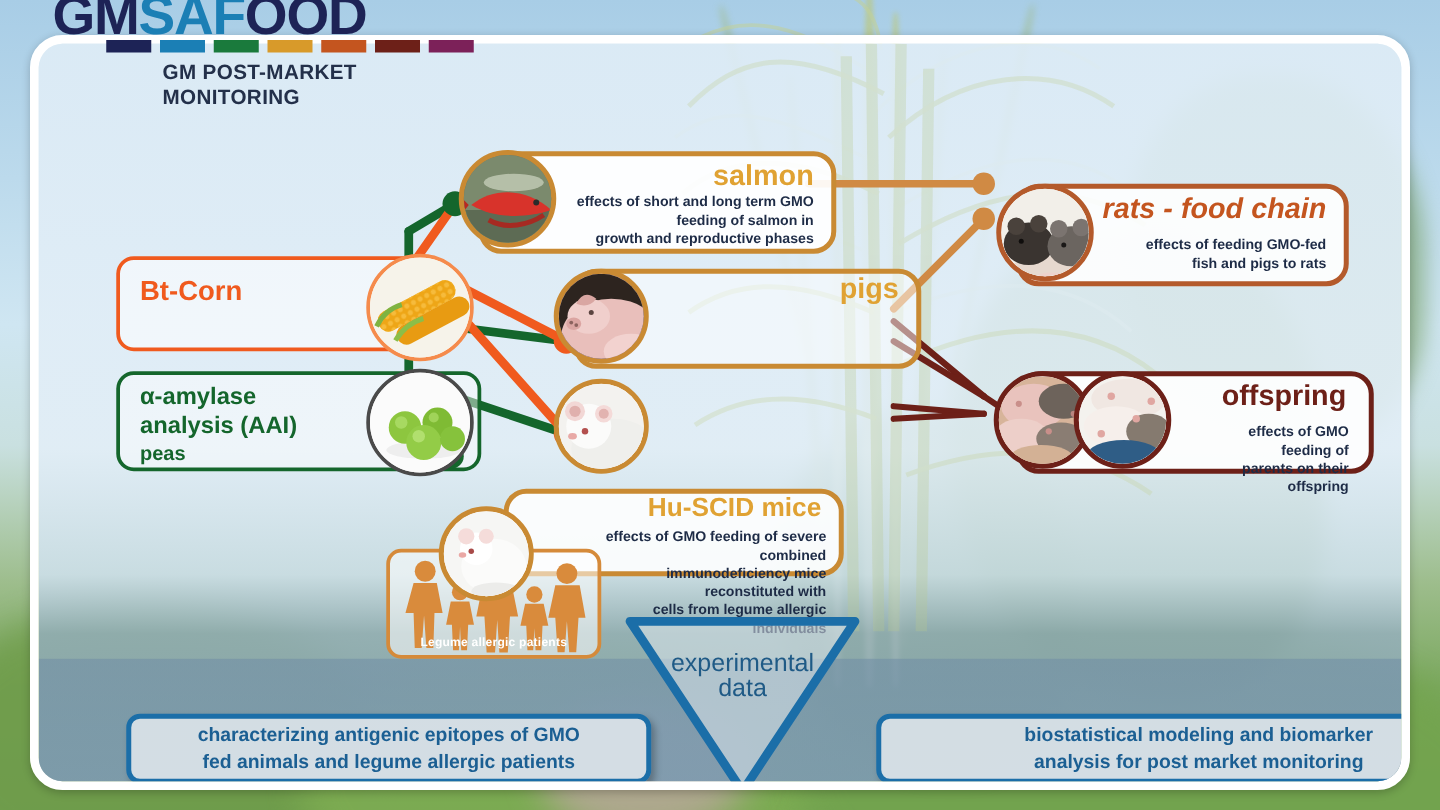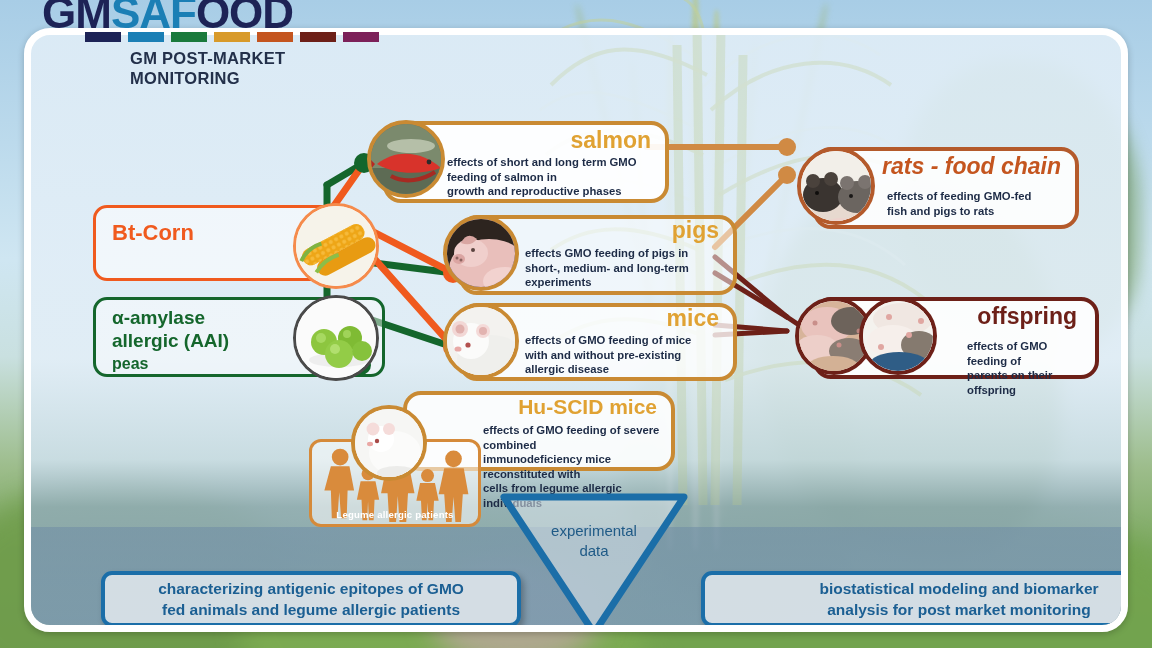--- a/index.html
+++ b/index.html
@@ -45,35 +45,35 @@
   #logo .p3{ color:#1d2356; }
   #bars{ position:absolute; left:85px; top:32px; display:flex; gap:7px; z-index:9;}
   #bars div{ width:36px; height:10px; }
   #subtitle{ position:absolute; left:130px; top:48px; z-index:9;
       color:#23304a; font-size:16.5px; font-weight:bold; line-height:20px; letter-spacing:.3px;}
 
   
   .card{ position:absolute; z-index:6; border-radius:18px; display:block; }
   .card .title{ position:absolute; font-weight:bold; }
   .card .desc{ position:absolute; color:#1d2b46; font-weight:bold; font-size:11.3px;
-               line-height:14.6px; text-align:left; }
+               line-height:14.6px; text-align:right; }
   .thumb{ position:absolute; border-radius:50%; overflow:hidden; z-index:8; }
 
   
   #wires{ position:absolute; left:0; top:0; width:1104px; height:604px; z-index:5; }
   #wires2{ position:absolute; left:0; top:0; width:1104px; height:604px; z-index:7; pointer-events:none;}
 
   
   #card-salmon{ left:352px; top:86px; width:286px; height:82px;
      border:4px solid #c98a33; background:rgba(255,255,255,.93);}
   #card-pigs{ left:428px; top:180px; width:278px; height:80px;
      border:4px solid #c98a33; background:rgba(255,255,255,.50);}
   #card-mice{ left:428px; top:268px; width:278px; height:78px;
      border:4px solid #c98a33; background:rgba(255,255,255,.80);}
-  #card-huscid{ left:372px; top:356px; width:272px; height:80px;
+  #card-huscid{ left:372px; top:356px; width:272px; height:70px;
      border:4px solid #c98a33; background:rgba(255,255,255,.88);}
   #card-rats{ left:782px; top:112px; width:266px; height:82px;
      border:4px solid #b45a2b; background:rgba(255,255,255,.88);}
   #card-offspring{ left:782px; top:262px; width:286px; height:82px;
      border:4px solid #6d2018; background:rgba(255,255,255,.90);}
   #card-corn{ left:62px; top:170px; width:252px; height:76px;
      border:3px solid #f05a1e; background:rgba(255,255,255,.55); border-radius:14px;}
   #card-peas{ left:62px; top:262px; width:292px; height:80px;
      border:3px solid #14662c; background:rgba(255,255,255,.45); border-radius:14px;padding-left:40px;}
 
@@ -84,21 +84,21 @@
   
   #patients{ position:absolute; left:278px; top:404px; width:172px; height:88px;
      border:3px solid #d58a3a; border-radius:12px; background:rgba(255,255,255,.55); z-index:6; }
   #patients .lbl{ position:absolute; left:0; right:0; bottom:4px; text-align:center;
      color:#fff; font-size:9.6px; font-weight:bold; letter-spacing:.2px;}
   #patients .fam{ position:absolute; left:4px; right:4px; top:2px; bottom:0; }
 
   
   #tri{ position:absolute; left:468px; top:456px; width:190px; height:148px; z-index:9;}
   #tri .txt{ position:absolute; left:0; right:0; top:30px; text-align:center;
-     color:#1f5a86; font-size:15px; line-height:20px; }
+     color:#1f5a86; font-size:20px; line-height:20px; }
 
   
   .bbox{ position:absolute; z-index:9; border:4px solid #1b6ea8; border-radius:11px;
      background:rgba(230,236,240,.82); box-shadow:3px 4px 6px rgba(0,0,0,.28);
      display:flex; align-items:center; justify-content:center; }
   .bbox span{ color:#1b5f93; font-weight:bold; font-size:15.5px; line-height:21px; text-align:center; }
   #bbox-left{ left:70px; top:536px; width:420px; height:56px; }
   #bbox-right{ left:670px; top:536px; width:488px; height:56px;padding-left:28px; }
 </style>
 </head>
@@ -213,21 +213,21 @@
       <defs>
           <pattern id="k1" width="6" height="6" patternUnits="userSpaceOnUse">
         <circle cx="3" cy="3" r="2" fill="#f6bb3c"></circle>
           </pattern>
         </defs>
     </svg>
   </div>
 
   <div class="card" id="card-peas">
     <div class="title" style="left:16px;top:6px;font-size:19px;color:#14662c;line-height:23px;">α-amylase</div>
-    <div class="title" style="left:16px;top:29px;font-size:19px;color:#14662c;line-height:23px;">allergic (AAI)</div>
+    <div class="title" style="left:16px;top:29px;font-size:19px;color:#14662c;line-height:23px;">analysis (AAI)</div>
     <div class="title" style="left:16px;top:52px;font-size:16px;color:#14662c;line-height:23px;">peas</div>
   </div>
   <div class="thumb" style="left:262px;top:260px;width:86px;height:86px;border:3px solid #4a4a4a;background:#fff;">
     <svg width="86" height="86" viewBox="0 0 86 86">
       <rect width="86" height="86" fill="#fbfbfb"></rect>
       <ellipse cx="43" cy="62" rx="30" ry="7" fill="#eeeeee"></ellipse>
       <circle cx="28" cy="44" r="13" fill="#8dc63f"></circle>
         <circle cx="25" cy="40" r="5" fill="#aedd6a" opacity=".8"></circle>
       <circle cx="54" cy="40" r="12" fill="#7fbb34"></circle>
         <circle cx="51" cy="36" r="4" fill="#a9da63" opacity=".8"></circle>
@@ -252,48 +252,35 @@
       <path d="M6 40 C 26 24, 52 28, 70 44 C 52 50, 26 52, 6 40 Z" fill="#d8332b"></path>
       <path d="M4 40 L -6 30 L -4 50 Z" fill="#b92820"></path>
       <circle cx="58" cy="38" r="2.4" fill="#2b2b2b"></circle>
       <path d="M20 52 C 34 60, 52 56, 64 48" stroke="#a62a22" stroke-width="4" fill="none"></path>
       <ellipse cx="40" cy="22" rx="24" ry="7" fill="#cfd6c2" opacity=".7"></ellipse>
     </svg>
   </div>
 
   <div class="card" id="card-pigs">
     <div class="title t-pigs" style="right:14px;top:-2px;font-size:23px;">pigs</div>
-    <div class="desc" style="right:14px;top:27px;left:62px;">
-      <div>effects GMO feeding of pigs in</div>
-      <div>short-, medium- and long-term</div>
-      <div>experiments</div>
-    </div>
   </div>
   <div class="thumb" style="left:412px;top:180px;width:76px;height:76px;border:4px solid #c98a33;background:#e8c0bc;">
     <svg width="76" height="76" viewBox="0 0 76 76">
       <rect width="76" height="76" fill="#2d241f"></rect>
       <ellipse cx="42" cy="50" rx="40" ry="30" fill="#e9bfbb"></ellipse>
       <ellipse cx="24" cy="34" rx="17" ry="14" fill="#f0cfcc"></ellipse>
       <path d="M14 24 q6 -12 16 -4 q-6 8 -16 4Z" fill="#d9a6a2"></path>
       <ellipse cx="12" cy="40" rx="6" ry="5" fill="#dba5a2"></ellipse>
       <circle cx="10" cy="39" r="1.5" fill="#8b625e"></circle>
         <circle cx="14" cy="41" r="1.5" fill="#8b625e"></circle>
       <circle cx="26" cy="31" r="2" fill="#5b4440"></circle>
       <ellipse cx="58" cy="62" rx="22" ry="14" fill="#f2d2cf"></ellipse>
     </svg>
   </div>
 
-  <div class="card" id="card-mice">
-    <div class="title t-mice" style="right:14px;top:-2px;font-size:23px;">mice</div>
-    <div class="desc" style="right:14px;top:26px;left:62px;">
-      <div>effects of GMO feeding of mice</div>
-      <div>with and without pre-existing</div>
-      <div>allergic disease</div>
-    </div>
-  </div>
   <div class="thumb" style="left:412px;top:268px;width:76px;height:76px;border:4px solid #c98a33;background:#fff;">
     <svg width="76" height="76" viewBox="0 0 76 76">
       <rect width="76" height="76" fill="#f3f2ef"></rect>
       <ellipse cx="44" cy="52" rx="34" ry="24" fill="#efefec"></ellipse>
       <circle cx="24" cy="34" r="18" fill="#fbfbfa"></circle>
       <circle cx="13" cy="22" r="8" fill="#f2d7d5"></circle>
         <circle cx="13" cy="22" r="4.5" fill="#e0b0ad"></circle>
       <circle cx="36" cy="24" r="7" fill="#f4dad8"></circle>
         <circle cx="36" cy="24" r="4" fill="#e2b3b0"></circle>
       <circle cx="21" cy="38" r="2.6" fill="#b3504e"></circle>

